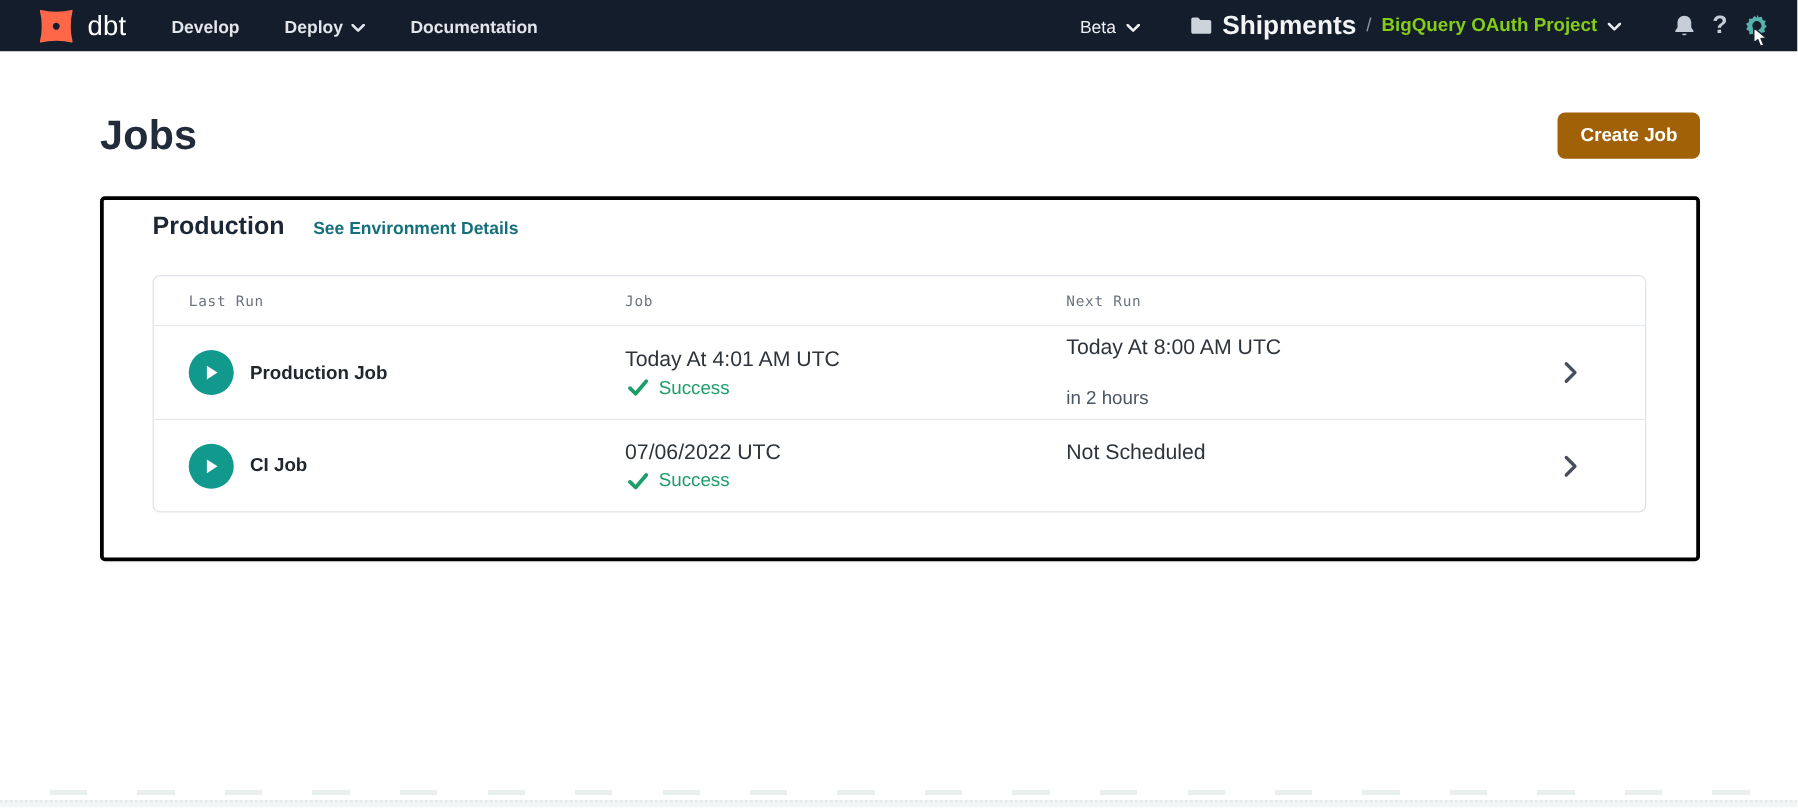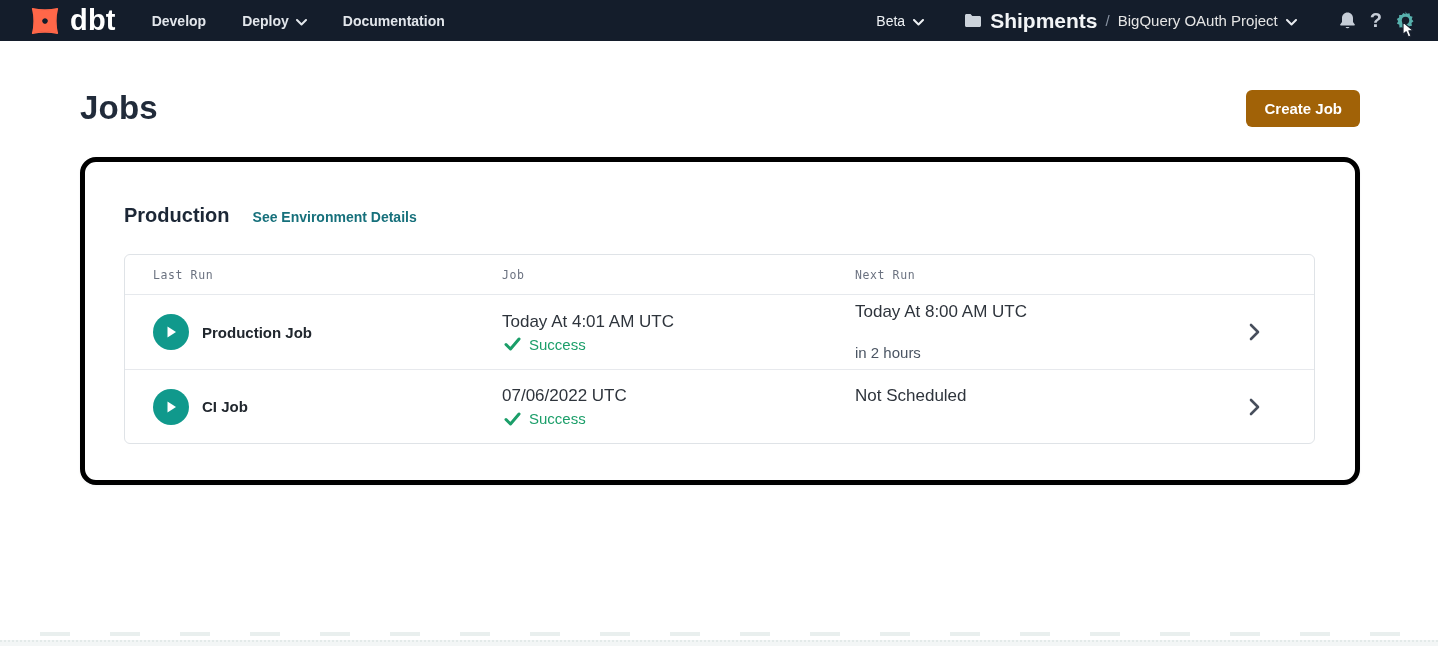--- a/index.html
+++ b/index.html
@@ -16,38 +16,38 @@
   .topnav {
     height: 41px;
     background: #141d2b;
     display: flex;
     align-items: center;
     justify-content: space-between;
     padding: 0 22px 0 26px;
   }
   .nav-left, .nav-right { display: flex; align-items: center; }
   .logo { display: flex; align-items: center; gap: 6px; margin-right: 36px; cursor: pointer; }
-  .logo-text { color: #ffffff; font-weight: 700; font-size: 29px; letter-spacing: 0.2px; line-height: 1; }
+  .logo-text { color: #ffffff; font-weight: 400; font-size: 22px; letter-spacing: 0.2px; line-height: 1; }
   .nav-link {
     color: #e2e6eb;
     font-size: 14px;
     font-weight: 700;
     text-decoration: none;
     margin-right: 36px;
     display: flex;
     align-items: center;
     gap: 7px;
     cursor: pointer;
   }
   .caret { display: inline-block; }
   .beta { color: #eef1f4; font-size: 14px; font-weight: 400; display: flex; align-items: center; gap: 8px; cursor: pointer; margin-right: 40px; }
   .proj-crumb { display: flex; align-items: center; gap: 8px; margin-right: 28px; }
   .proj-name { color: #f2f4f6; font-size: 21px; font-weight: 700; cursor: pointer; }
   .crumb-sep { color: #8a94a3; font-size: 15px; }
-  .env-name { color: #e5e5e5; font-size: 15px; font-weight: 400; cursor: pointer; }
+  .env-name { color: #84cc16; font-size: 15px; font-weight: 700; cursor: pointer; }
   .icon-btn {
     background: none; border: none; cursor: pointer;
     display: flex; align-items: center; justify-content: center;
     margin-left: 13px; position: relative; padding: 0;
   }
   .q-glyph { color: #c6cdd7; font-size: 20px; font-weight: 700; font-family: "Liberation Sans", sans-serif; }
   .cursor-overlay { position: absolute; left: 7px; top: 11px; }
 
   
   .page-header {
@@ -65,25 +65,25 @@
     font-family: "Liberation Sans", sans-serif;
     font-size: 15px;
     font-weight: 600;
     padding: 10px 18px;
     cursor: pointer;
   }
 
   
   .card {
     margin: 30px 78px 0 80px;
-    border: 5px solid #000000;
-    border-radius: 16px;
+    border: 3px solid #000000;
+    border-radius: 4px;
     background: #ffffff;
     box-shadow: 0 1px 3px rgba(20,30,50,0.05);
-    padding: 42px 40px 36px 39px;
+    padding: 10px 40px 36px 39px;
   }
   .card-head { display: flex; align-items: baseline; gap: 23px; margin-bottom: 27px; }
   .env-title { font-size: 20px; font-weight: 700; color: #1c2736; }
   .env-link { font-size: 14px; font-weight: 700; color: #16707b; text-decoration: none; cursor: pointer; }
 
   
   .jobs-table { border: 1px solid #dfe3e7; border-radius: 6px; overflow: hidden; }
   .t-grid { display: grid; grid-template-columns: 377px 353px 1fr 120px; align-items: center; }
   .t-header { height: 40px; border-bottom: 1px solid #e6e9ed; }
   .th {

